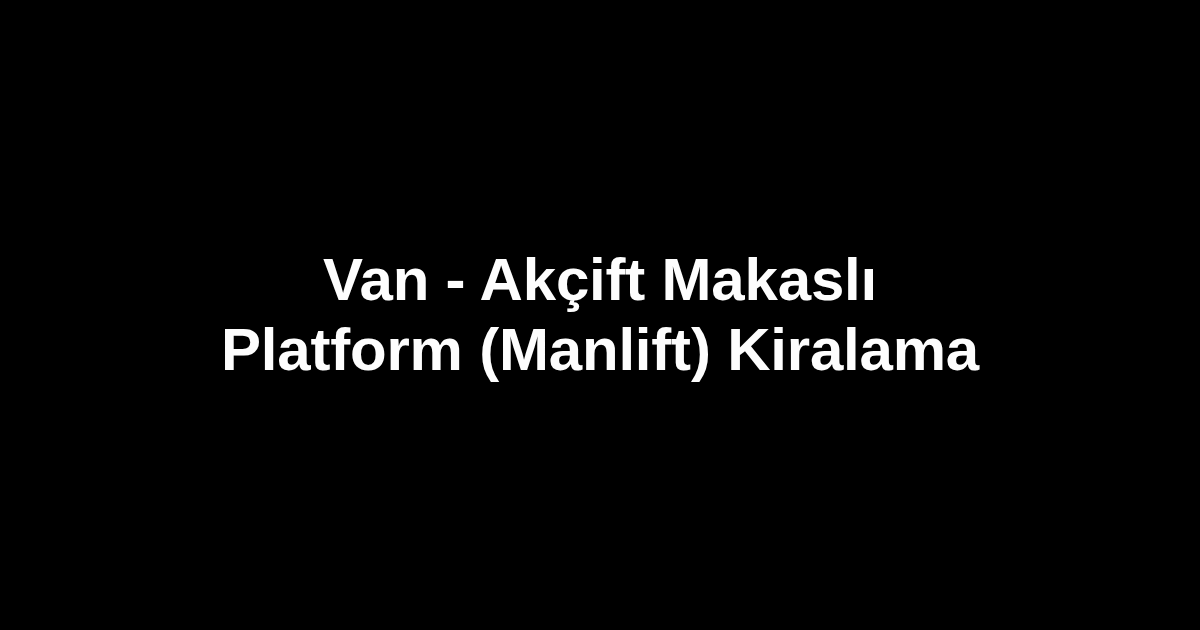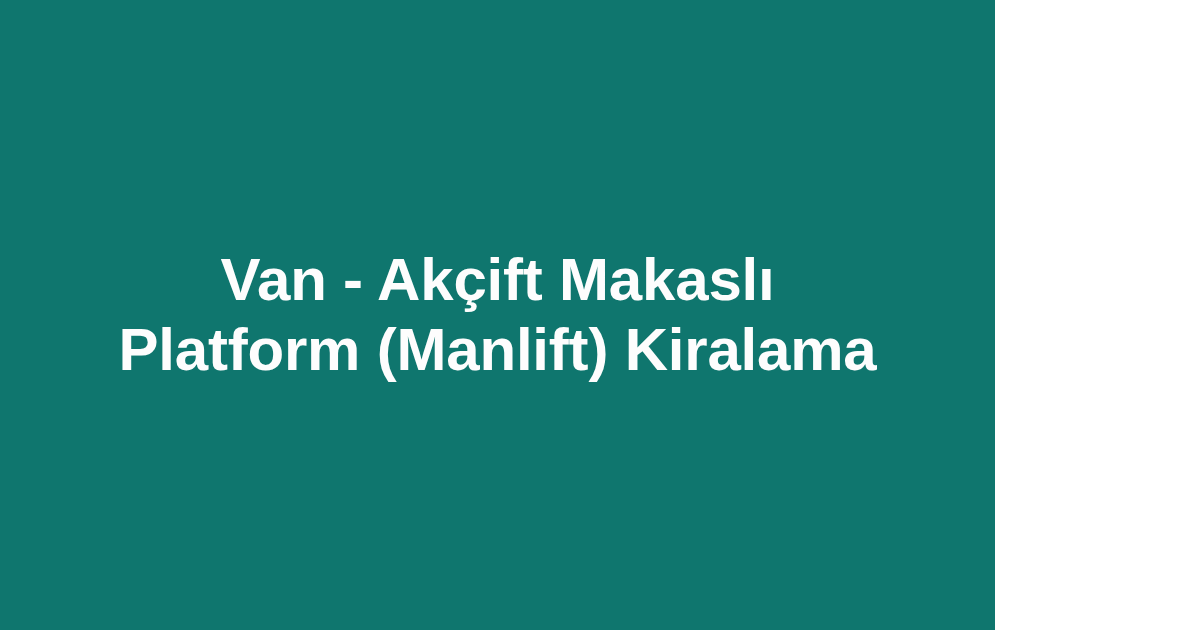--- a/index.html
+++ b/index.html
@@ -11,23 +11,23 @@
   body {
     width: 1200px;
     height: 630px;
     overflow: hidden;
     font-family: "Liberation Sans", "DejaVu Sans", sans-serif;
   }
 
   .og-card {
     position: relative;
     box-sizing: border-box;
-    width: 995px;
+    width: 1200px;
     height: 630px;
-    background-color: #0f766e;
+    background-color: #000000;
     display: flex;
     align-items: center;
     justify-content: center;
     overflow: hidden;
   }
 
   .og-card__inner {
     width: 100%;
     padding: 0 100px;
     box-sizing: border-box;

